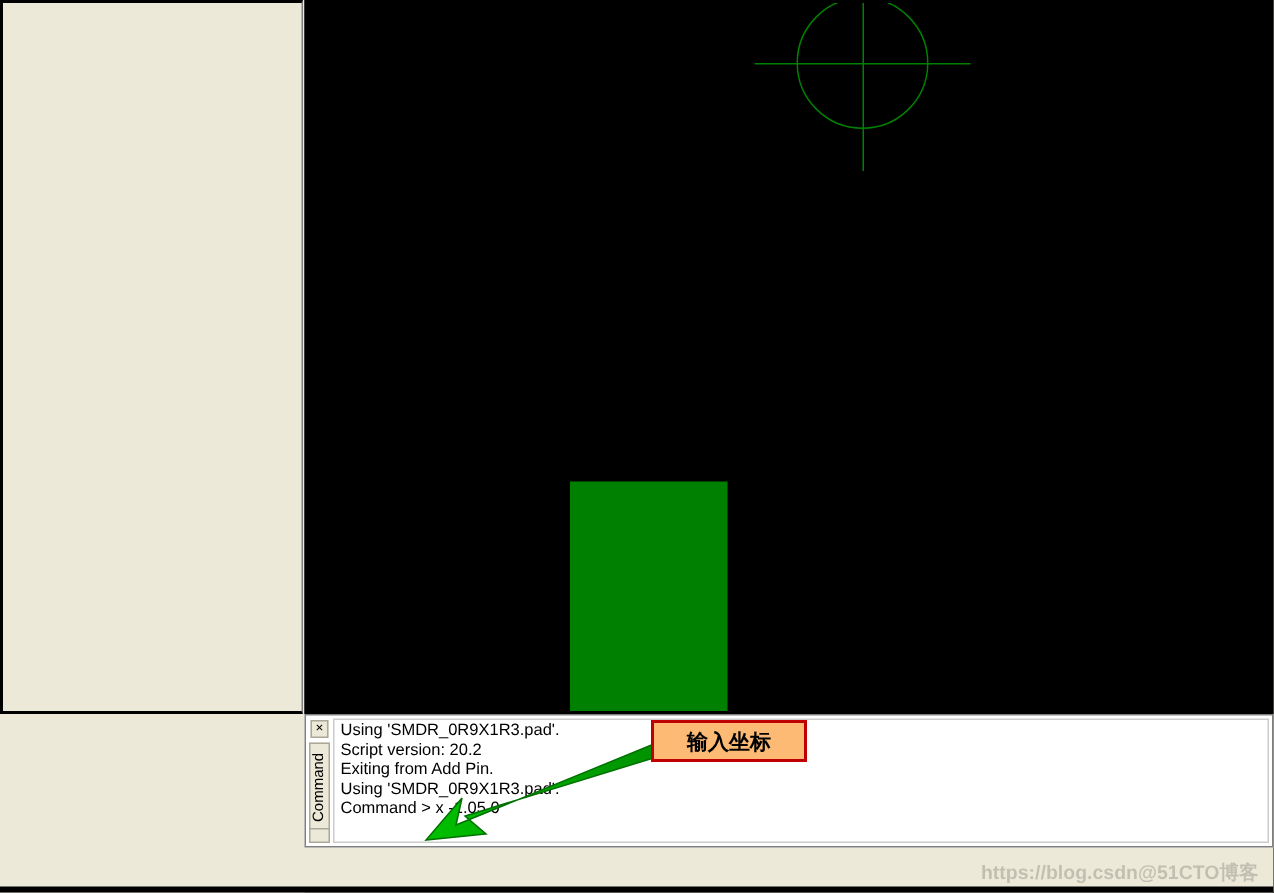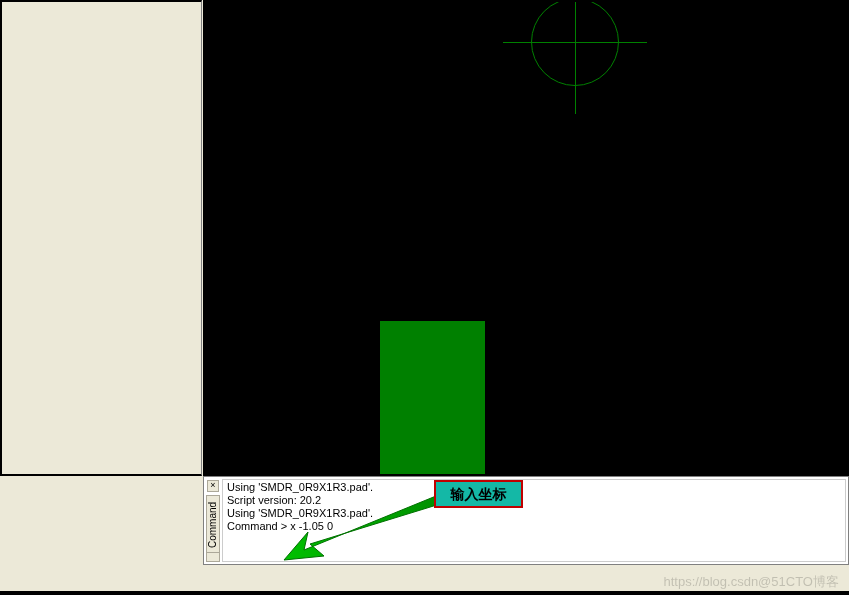--- a/index.html
+++ b/index.html
@@ -140,23 +140,23 @@
       left: 0;
       top: 476px;
       width: 203px;
       bottom: 0;
       background: #ece9d8;
     }
     .callout-box {
       position: absolute;
       left: 434px;
       top: 480px;
-      width: 89px;
+      width: 104px;
       height: 28px;
-      background: #14b8a6;
+      background: #fdba74;
       border: 2px solid #c00000;
       text-align: center;
       line-height: 24px;
       font-size: 14px;
       font-family: "SimSun", "Microsoft YaHei", sans-serif;
       font-weight: bold;
       color: #000;
       z-index: 10;
     }
     .arrow-svg {
@@ -168,20 +168,21 @@
       z-index: 9;
       pointer-events: none;
     }
     .watermark {
       position: absolute;
       right: 10px;
       bottom: 4px;
       font-size: 13px;
       color: rgba(0,0,0,0.18);
       font-family: Arial, sans-serif;
+      font-weight: bold;
     }
     .black-bottom {
       position: absolute;
       left: 0;
       top: 591px;
       right: 0;
       height: 4px;
       background: #000;
     }
   </style>
@@ -201,20 +202,21 @@
 
 <div class="below-left"></div>
 
 <div class="command-panel">
   <div class="cmd-closebtn">×</div>
   <div class="cmd-tab-label">Command</div>
   <div class="cmd-pushpin"></div>
   <div class="cmd-body">
     <div class="cmd-line">Using 'SMDR_0R9X1R3.pad'.</div>
     <div class="cmd-line">Script version: 20.2</div>
+    <div class="cmd-line">Exiting from Add Pin.</div>
     <div class="cmd-line">Using 'SMDR_0R9X1R3.pad'.</div>
     <div class="cmd-line">
       <span>Command &gt; </span><span class="cmd-input">x -1.05 0</span>
     </div>
   </div>
 </div>
 
 <svg class="arrow-svg" viewBox="0 0 180 80">
   <defs>
     <linearGradient id="grnGrad" x1="0" y1="0" x2="1" y2="0">

